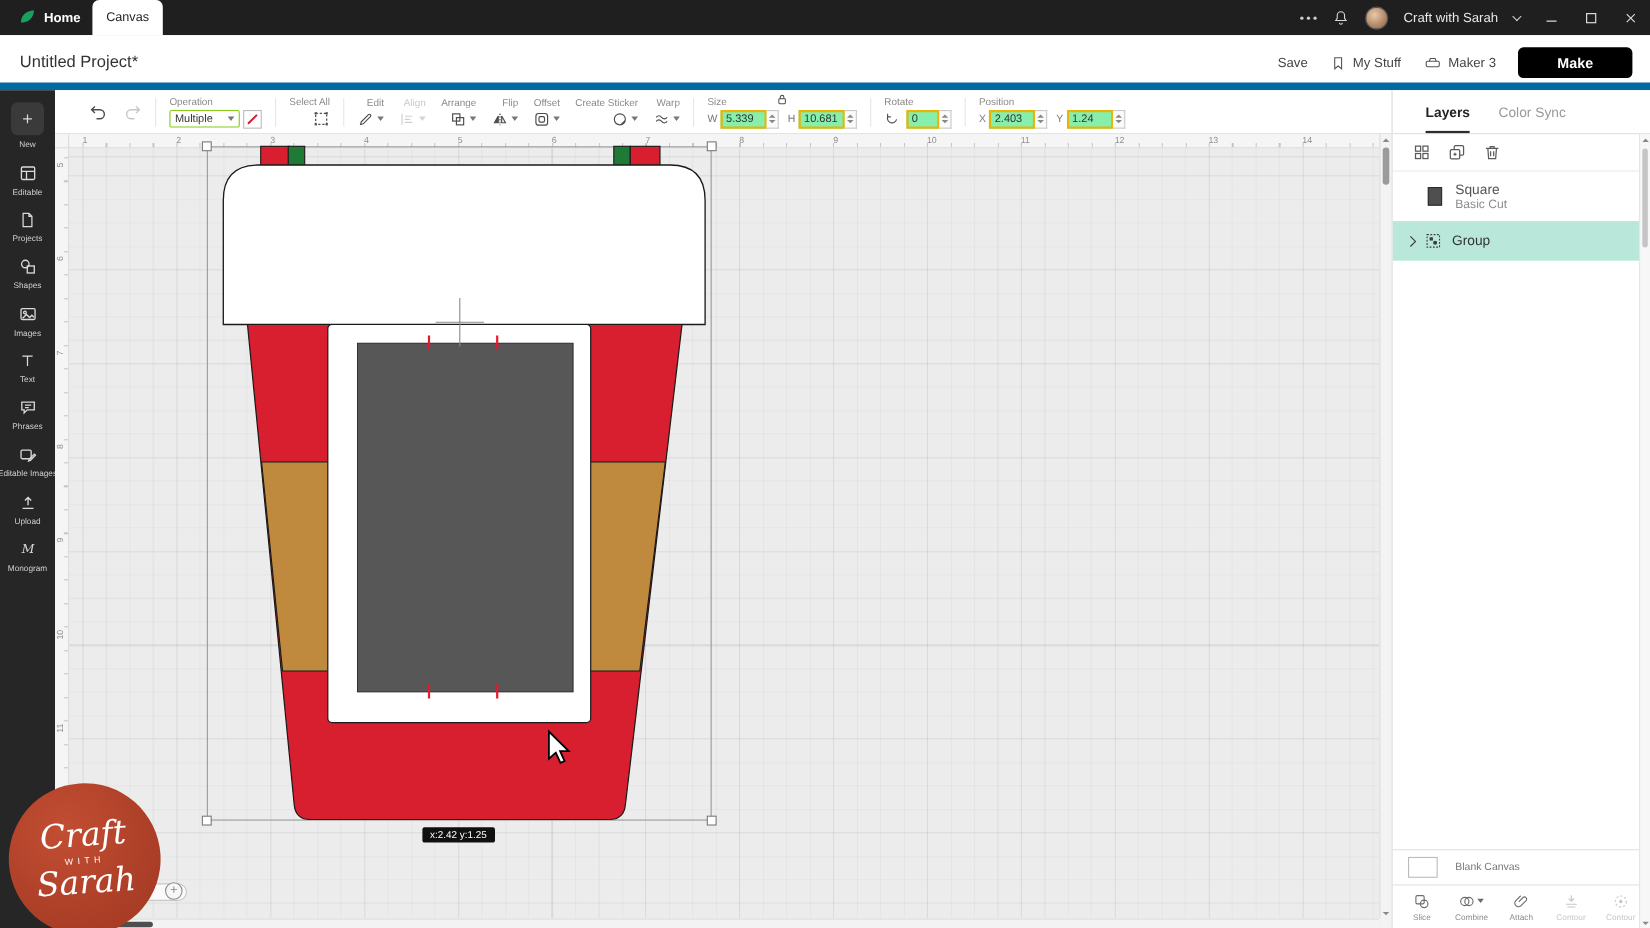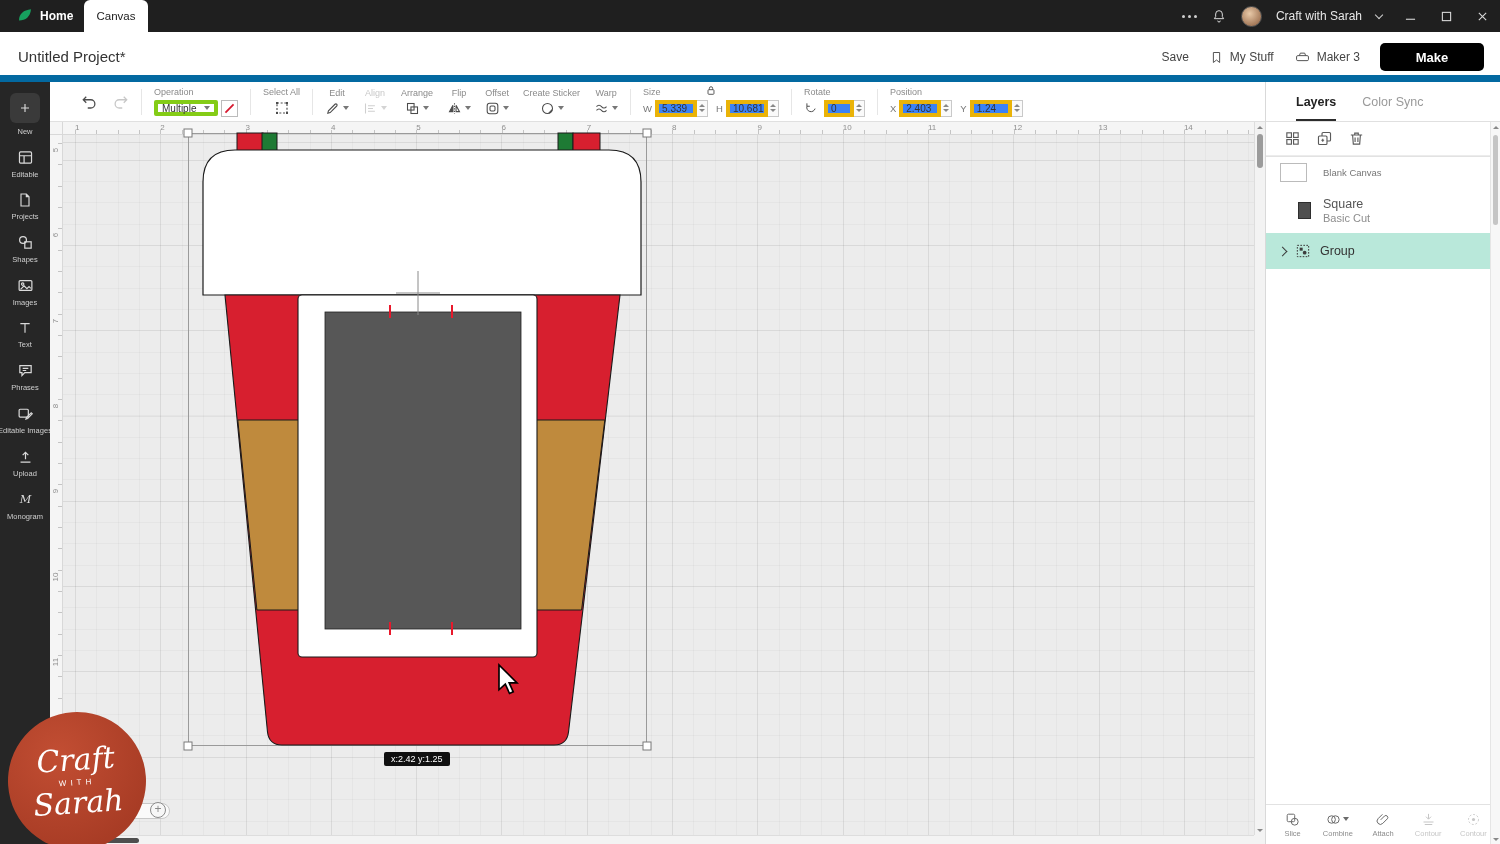--- a/index.html
+++ b/index.html
@@ -28,33 +28,33 @@
   #header-right { position:absolute; right:16px; top:0; height:50px; display:flex; align-items:center; gap:20px; }
   .hitem { display:flex; align-items:center; gap:6px; font-size:12px; color:#444; }
   .hitem svg { stroke:#555; fill:none; stroke-width:1.6; }
   #make-button { width:104px; height:28px; background:#000000; color:#fff; font-size:13px; font-weight:bold;
     border:none; border-radius:5px; display:flex; align-items:center; justify-content:center; }
 
   
   #toolbar { position:absolute; left:50px; top:82px; width:1215px; height:40px; background:#fff; border-bottom:1px solid #e0e0e0;
     display:flex; align-items:center; padding-left:24px; }
   .tlabel { font-size:9px; color:#8a8a8a; white-space:nowrap; }
-  .tgroup { display:flex; flex-direction:column; align-items:center; gap:3px; margin:0 7px; }
+  .tgroup { display:flex; flex-direction:column; align-items:flex-end; gap:3px; margin:0 7px; }
   .tgroup .ctrl { display:flex; align-items:center; gap:3px; }
   .tgroup svg { stroke:#4c4c4c; fill:none; stroke-width:1.7; }
   .tgroup.disabled .tlabel { color:#c9c9c9; }
   .tgroup.disabled svg { stroke:#cfcfcf; }
   .caret { width:0; height:0; border-left:3.5px solid transparent; border-right:3.5px solid transparent; border-top:4px solid #777; }
   .tgroup.disabled .caret { border-top-color:#d4d4d4; }
   .sep { width:1px; height:26px; background:#e6e6e6; margin:0 5px; }
-  .selectbox { width:64px; height:16px; border:4px solid #84cc16; border-radius:2px; font-size:10px; color:#333;
+  .selectbox { width:64px; height:16px; border:1px solid #84cc16; border-radius:2px; font-size:10px; color:#333;
     display:flex; align-items:center; justify-content:space-between; padding:0 4px; background:#fff; }
   #color-swatch { width:17px; height:17px; border:1px solid #bbb; background:#fff; display:flex; align-items:center; justify-content:center; }
   .numfield { display:flex; align-items:center; }
-  .numbox { width:42px; height:17px; border:4px solid #eab308; background:#3b82f6; font-size:10px; color:#333;
+  .numbox { width:42px; height:17px; border:2px solid #eab308; background:#86efac; font-size:10px; color:#333;
     display:flex; align-items:center; padding:0 3px; }
   .spin { display:flex; flex-direction:column; justify-content:center; gap:2px; border:1px solid #c9c9c9; border-left:none; height:17px; padding:0 2px; background:#fafafa; }
   .tri-up { width:0; height:0; border-left:3px solid transparent; border-right:3px solid transparent; border-bottom:3.5px solid #888; }
   .tri-down { width:0; height:0; border-left:3px solid transparent; border-right:3px solid transparent; border-top:3.5px solid #888; }
   .axis { font-size:9.5px; color:#777; margin-right:3px; }
   #size-group { position:relative; }
   #size-lock { position:absolute; top:-3px; left:50%; transform:translateX(-50%); }
 
   
   #sidebar { position:absolute; left:0; top:82px; width:50px; height:762px; background:#262626; display:flex; flex-direction:column;
@@ -559,41 +559,41 @@
       </svg>
       <svg width="17" height="17" viewBox="0 0 24 24">
         <rect x="8.5" y="3.5" width="12" height="12" rx="1.5"></rect>
           <rect x="3.5" y="8.5" width="12" height="12" rx="1.5" fill="#fff"></rect>
         <path d="M7.5,14.5 h4 M9.5,12.5 v4"></path>
       </svg>
       <svg width="17" height="17" viewBox="0 0 24 24">
         <path d="M4,7 h16 M9.5,7 V4.5 h5 V7 M6.5,7 l1,13 h9 l1,-13 M10,10.5 v6.5 M14,10.5 v6.5"></path>
       </svg>
     </div>
-    <div id="rp-blank">
-      <span id="blank-swatch"></span>
-      <span id="blank-label">Blank Canvas</span>
-    </div>
     <div id="rp-layers">
       <div class="layer-row1">
         <span class="layer-swatch"></span>
         <span>
           <div class="layer-name">Square</div>
           <div class="layer-sub">Basic Cut</div>
         </span>
       </div>
       <div class="layer-row2">
         <span class="chev-right"></span>
         <svg width="16" height="16" viewBox="0 0 24 24">
           <rect x="3.5" y="3.5" width="17" height="17" stroke-dasharray="2.5,2"></rect>
           <rect x="7" y="7" width="4.5" height="4.5" fill="#3d3d3d" stroke="none"></rect>
           <circle cx="14.5" cy="14.5" r="2.8" fill="#3d3d3d" stroke="none"></circle>
         </svg>
         <span class="layer-name" style="color:#333;">Group</span>
       </div>
+    </div>
+    <div id="rp-blank">
+      <span id="blank-swatch"></span>
+      <span id="blank-label">Blank Canvas</span>
     </div>
     <div id="rp-bottom">
       <div class="rp-act">
         <svg width="15" height="15" viewBox="0 0 24 24">
             <rect x="3.5" y="3.5" width="12" height="12" rx="2"></rect>
             <circle cx="15.5" cy="15.5" r="5.5"></circle>
           </svg>
         <span class="alabel">Slice</span>
       </div>
       <div class="rp-act">

